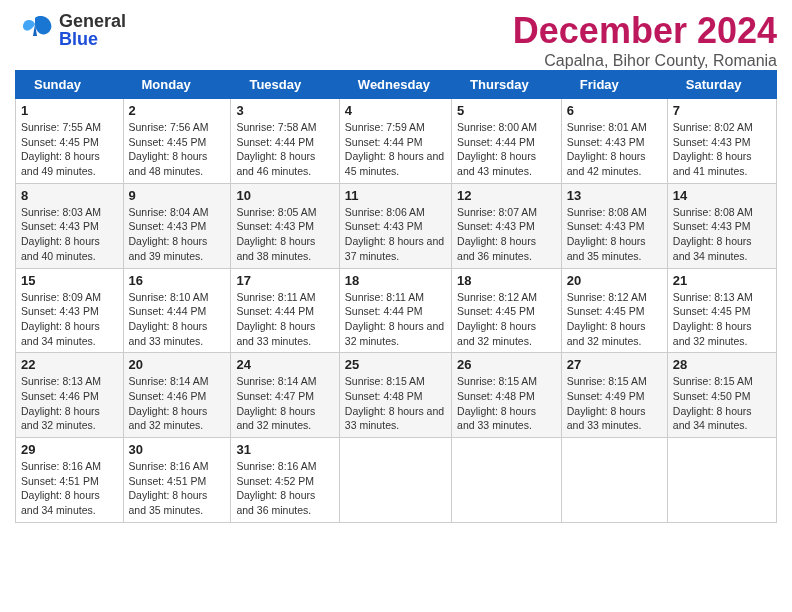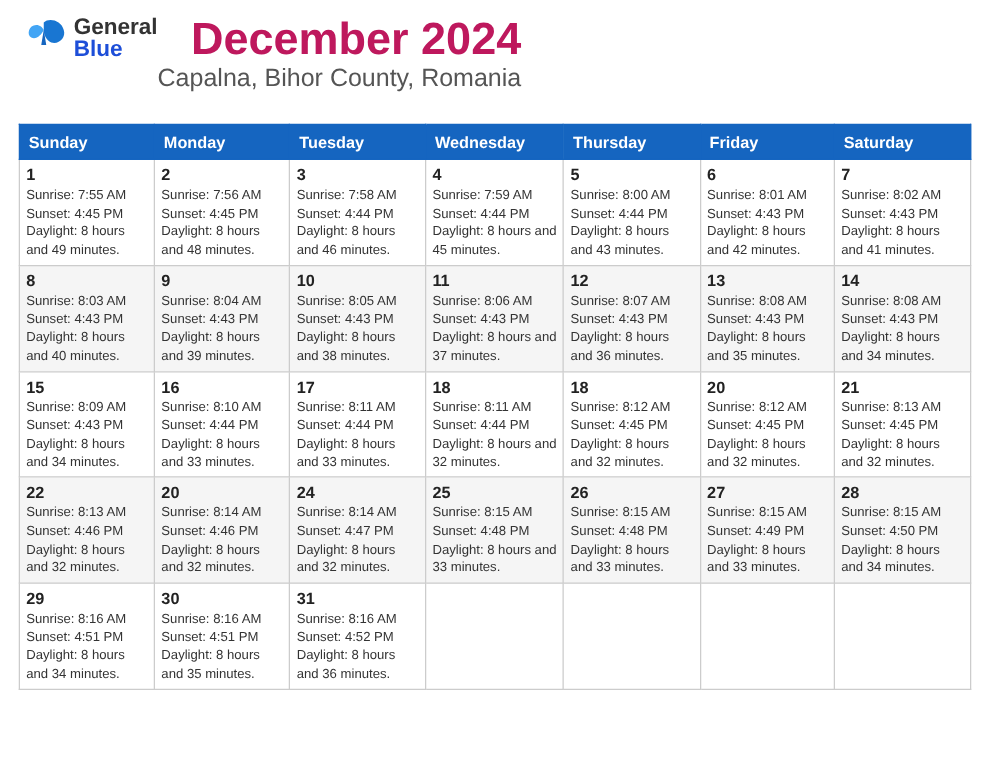--- a/index.html
+++ b/index.html
@@ -5,46 +5,46 @@
     * { box-sizing: border-box; margin: 0; padding: 0; }
     body {
       font-family: Arial, sans-serif;
       background: #fff;
       width: 792px;
       min-height: 612px;
       padding: 10px 15px;
     }
     .header {
       display: flex;
-      justify-content: flex-start;
+      justify-content: space-between;
       align-items: flex-start;
-      margin-bottom: 24px;
+      margin-bottom: 0;
     }
     .title-block {
       text-align: right;
     }
     .main-title {
       font-size: 36px;
       font-weight: bold;
       color: #be185d;
     }
     .sub-title {
-      font-size: 20px;
+      font-size: 16px;
       color: #555;
     }
     .calendar {
       width: 100%;
       border-collapse: collapse;
       font-size: 11px;
     }
     .calendar thead tr th {
       background-color: #1565c0;
       color: #fff;
       text-align: left;
-      padding: 6px 7px;
+      padding: 6px 18px;
       font-size: 13px;
       font-weight: bold;
       border: 1px solid #1565c0;
     }
     .calendar tbody tr td {
       vertical-align: top;
       border: 1px solid #ccc;
       padding: 4px 5px;
       width: 113px;
       min-height: 80px;

